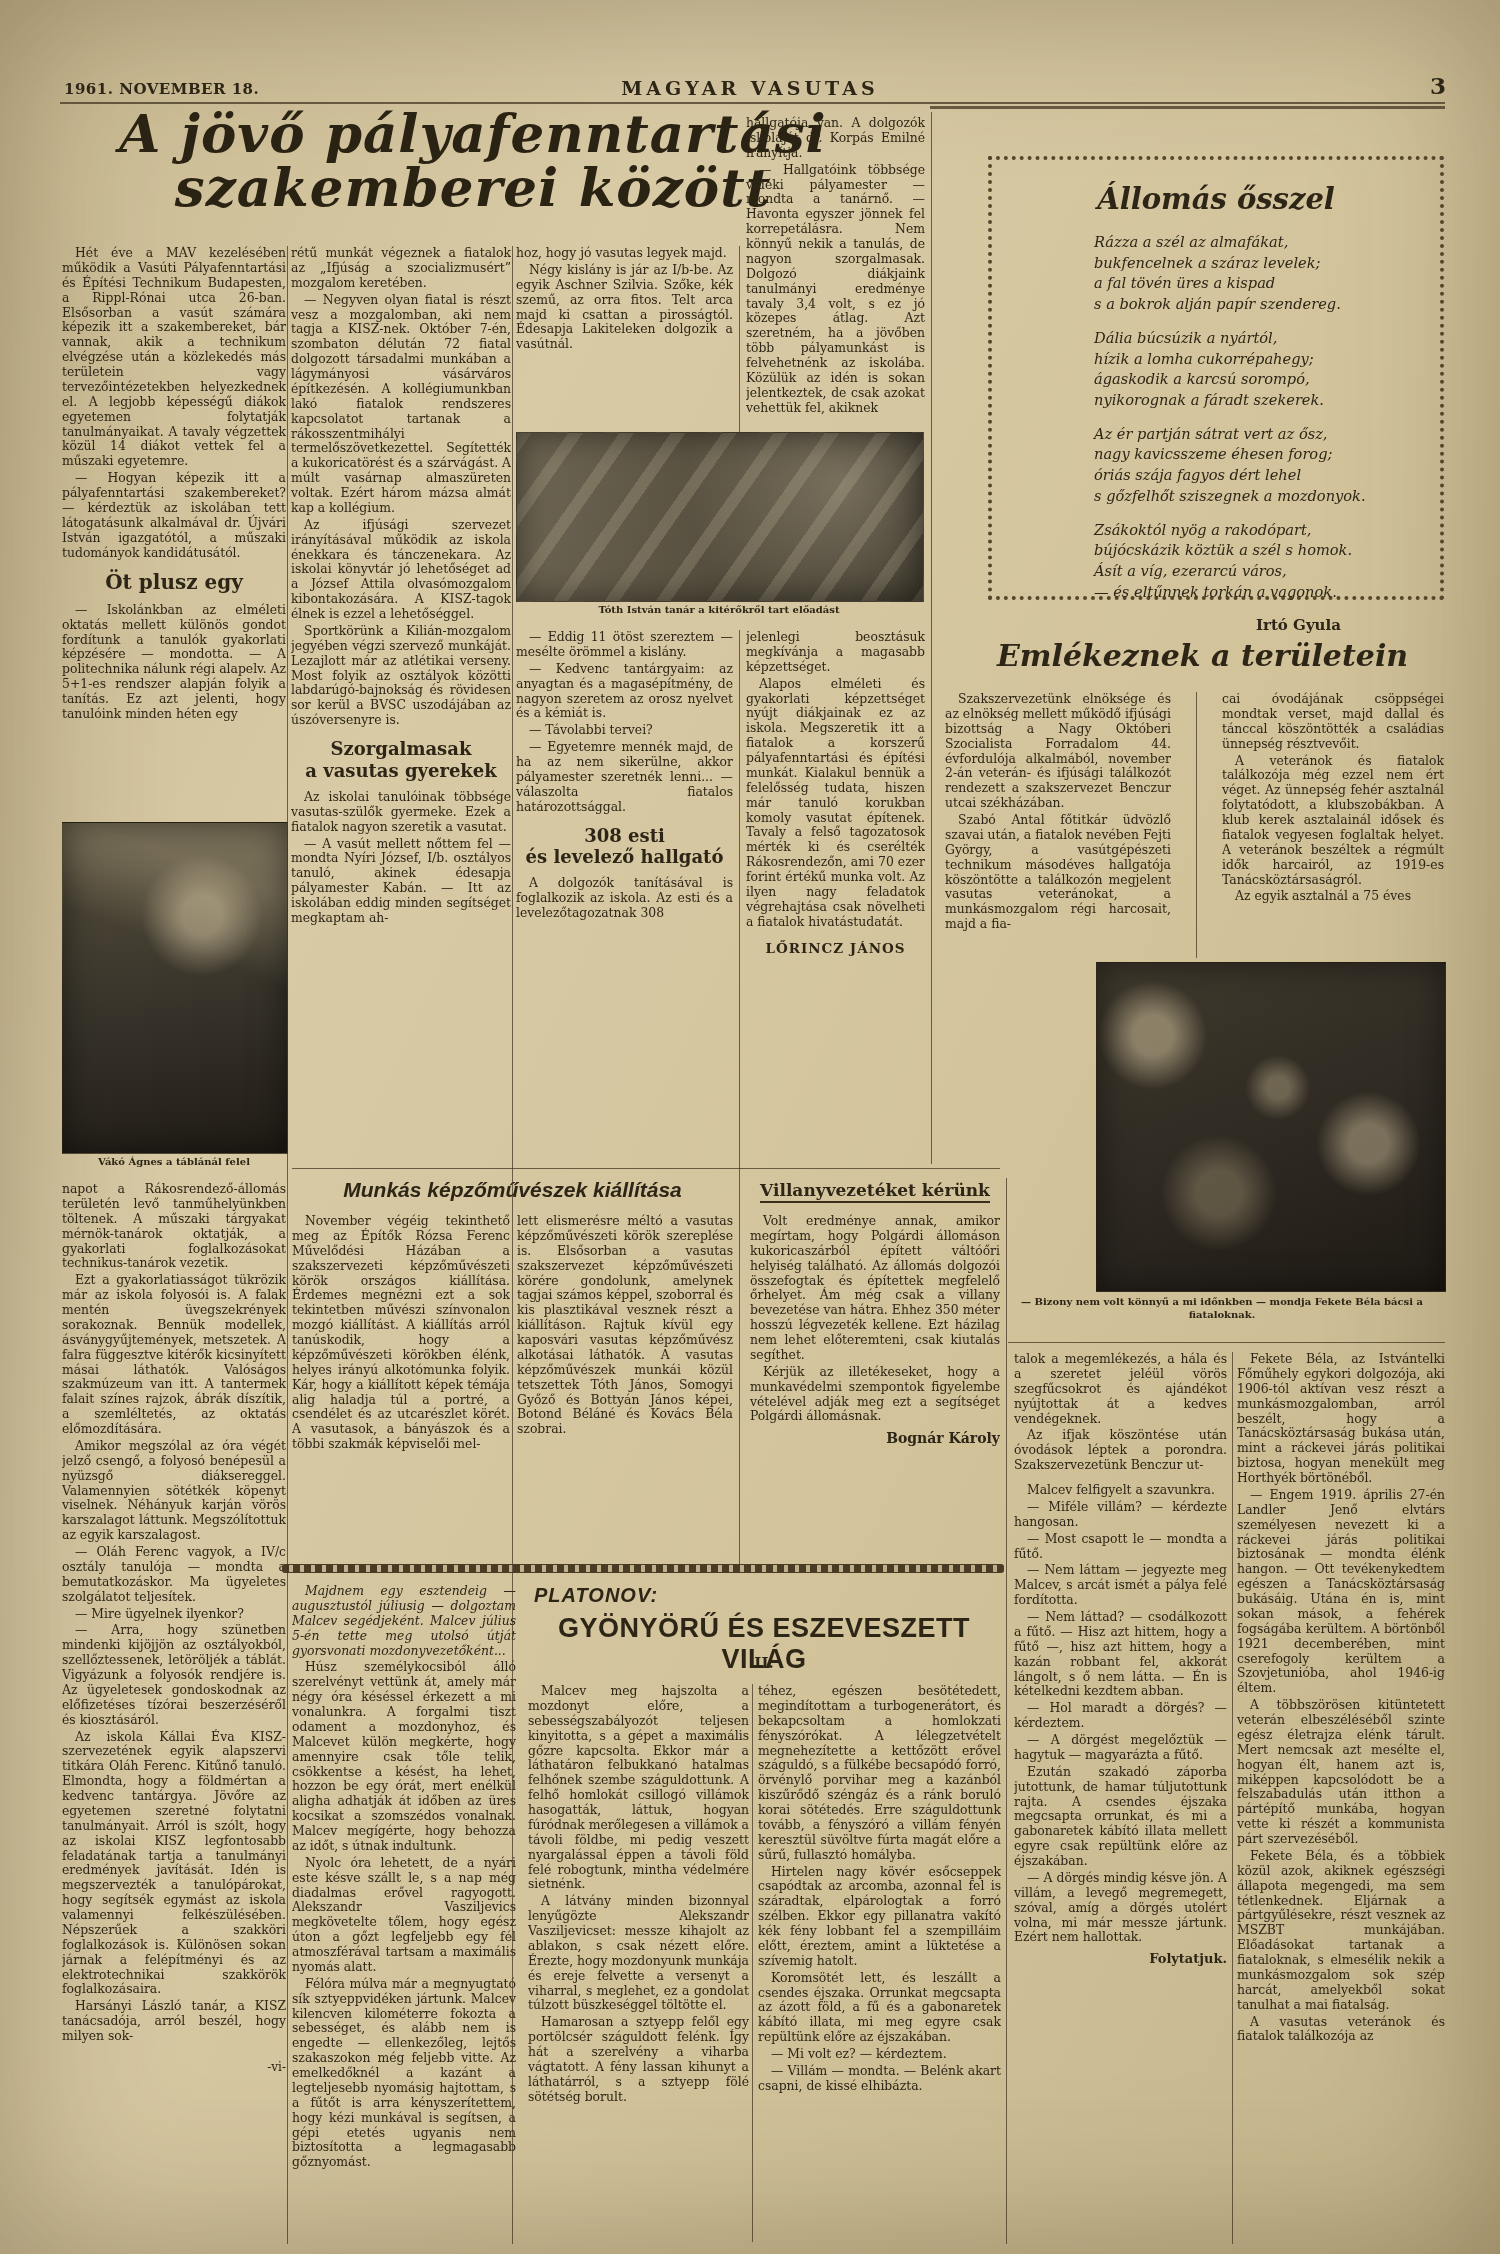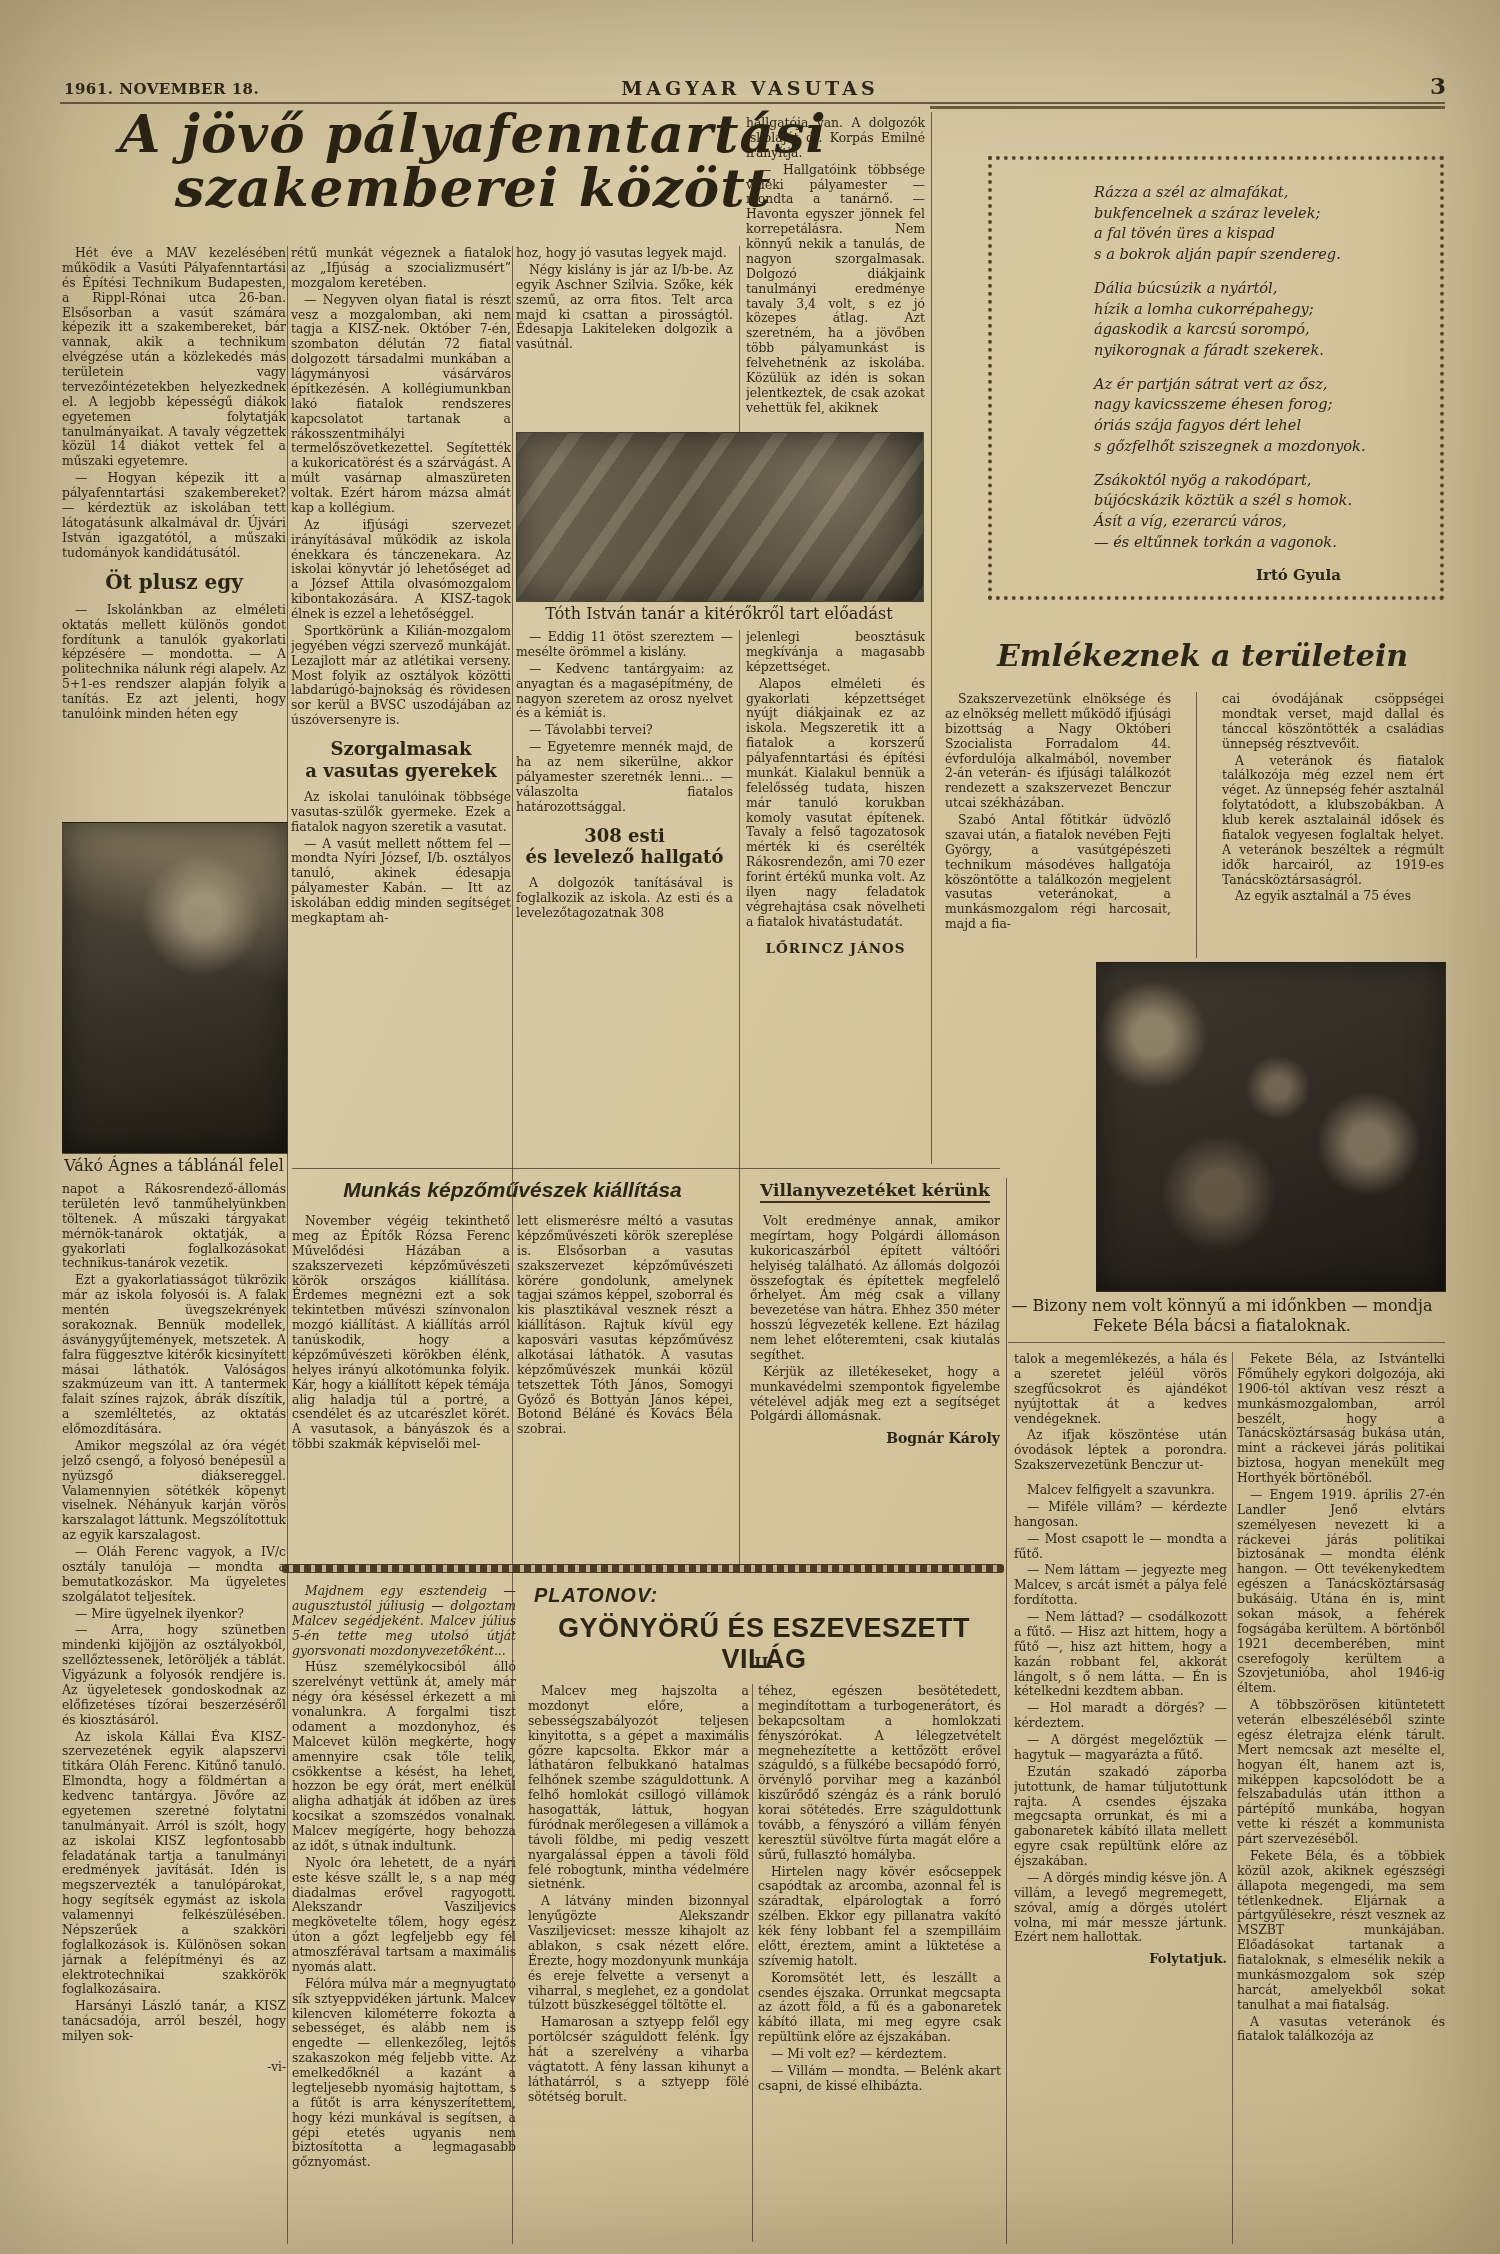--- a/index.html
+++ b/index.html
@@ -17,21 +17,21 @@
   .headline{left:78px;top:106px;width:790px;text-align:center;font-style:italic;font-weight:bold;
     font-size:53px;line-height:54px;letter-spacing:1px;color:#2a2212;}
   
   .col{position:absolute;overflow:hidden;font-size:12.4px;line-height:1.2;text-align:justify;}
   .col p{margin:0 0 2px;text-indent:13px;}
   .cont > p:first-child{text-indent:0;}
   .subhead{text-align:center;font-weight:bold;font-size:18px;margin:10px 0 8px;white-space:pre-line;line-height:1.22;text-indent:0;}
   .sig{text-align:center;font-weight:bold;font-size:13.5px;letter-spacing:1px;margin-top:10px;}
   .sig-right{text-align:right;font-weight:bold;font-size:14px;margin-top:6px;}
   .endmark{text-align:right;font-size:12px;margin-top:16px;}
-  .cap{position:absolute;text-align:center;font-weight:normal;font-size:16px;line-height:1.25;}
+  .cap{position:absolute;text-align:center;font-weight:bold;font-size:10px;line-height:1.25;}
   
   .photo{position:absolute;box-shadow:inset 0 0 34px rgba(0,0,0,.5);border:1px solid rgba(40,30,15,.5);}
   .photo-blackboard{background:
     radial-gradient(circle at 62% 28%, rgba(205,190,155,.55) 0 7%, transparent 22%),
     linear-gradient(200deg, rgba(160,148,118,.5) 0 18%, transparent 40%),
     linear-gradient(170deg,#57503d,#37332a 55%,#201c15);}
   .photo-classroom{background:
     repeating-linear-gradient(125deg, rgba(205,195,165,.22) 0 12px, transparent 12px 42px),
     radial-gradient(circle at 80% 30%, rgba(210,198,168,.35), transparent 45%),
     linear-gradient(100deg,#6f6754,#564f3f 50%,#3a352a);}
@@ -153,20 +153,21 @@
   </div>
   <div class="col cont" style="left:746px;top:630px;width:179px;height:532px;">
     <div class="cont">
         <p class="para">jelenlegi beosztásuk megkívánja a magasabb képzettséget.</p>
         <p class="para">Alapos elméleti és gyakorlati képzettséget nyújt diákjainak ez az iskola. Megszeretik itt a fiatalok a korszerű pályafenntartási és építési munkát. Kialakul bennük a felelősség tudata, hiszen már tanuló korukban komoly vasutat építenek. Tavaly a felső tagozatosok mérték ki és cserélték Rákosrendezőn, ami 70 ezer forint értékű munka volt. Az ilyen nagy feladatok végrehajtása csak növelheti a fiatalok hivatástudatát.</p>
       </div>
     <div class="sig">LŐRINCZ JÁNOS</div>
   </div>
 
   <div class="poembox">
+    <div class="poem-title">Állomás ősszel</div>
     <div class="poem-stanzas">
         <p class="stanza">Rázza a szél az almafákat,
 bukfencelnek a száraz levelek;
 a fal tövén üres a kispad
 s a bokrok alján papír szendereg.</p>
         <p class="stanza">Dália búcsúzik a nyártól,
 hízik a lomha cukorrépahegy;
 ágaskodik a karcsú sorompó,
 nyikorognak a fáradt szekerek.</p>
         <p class="stanza">Az ér partján sátrat vert az ősz,

